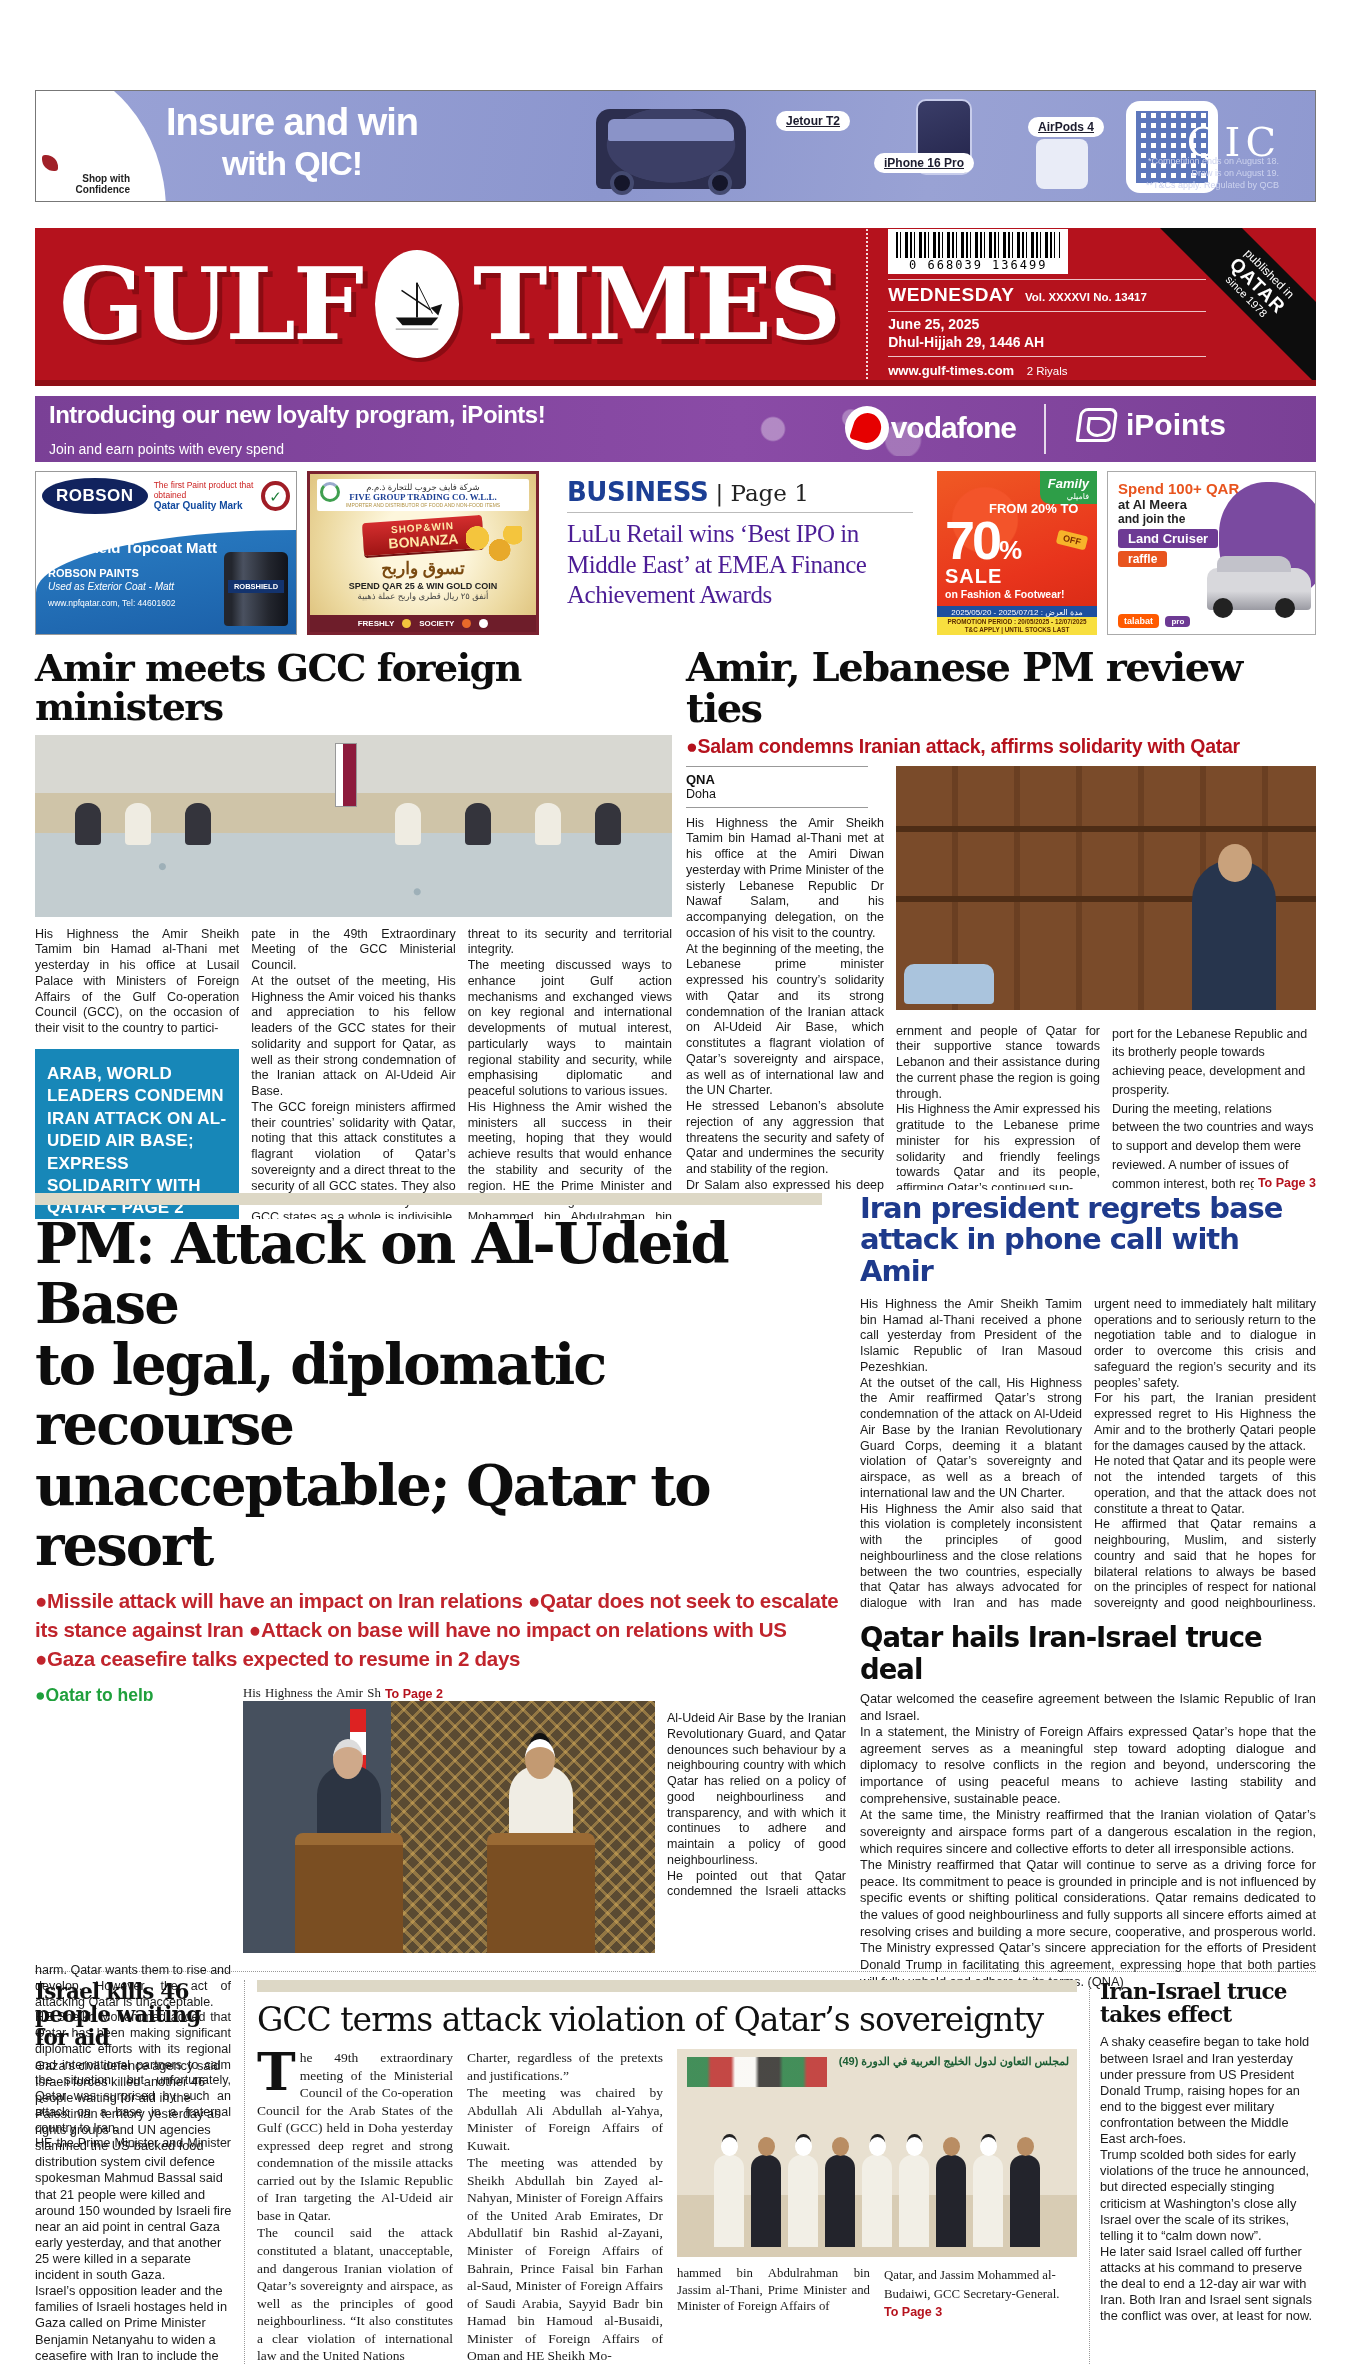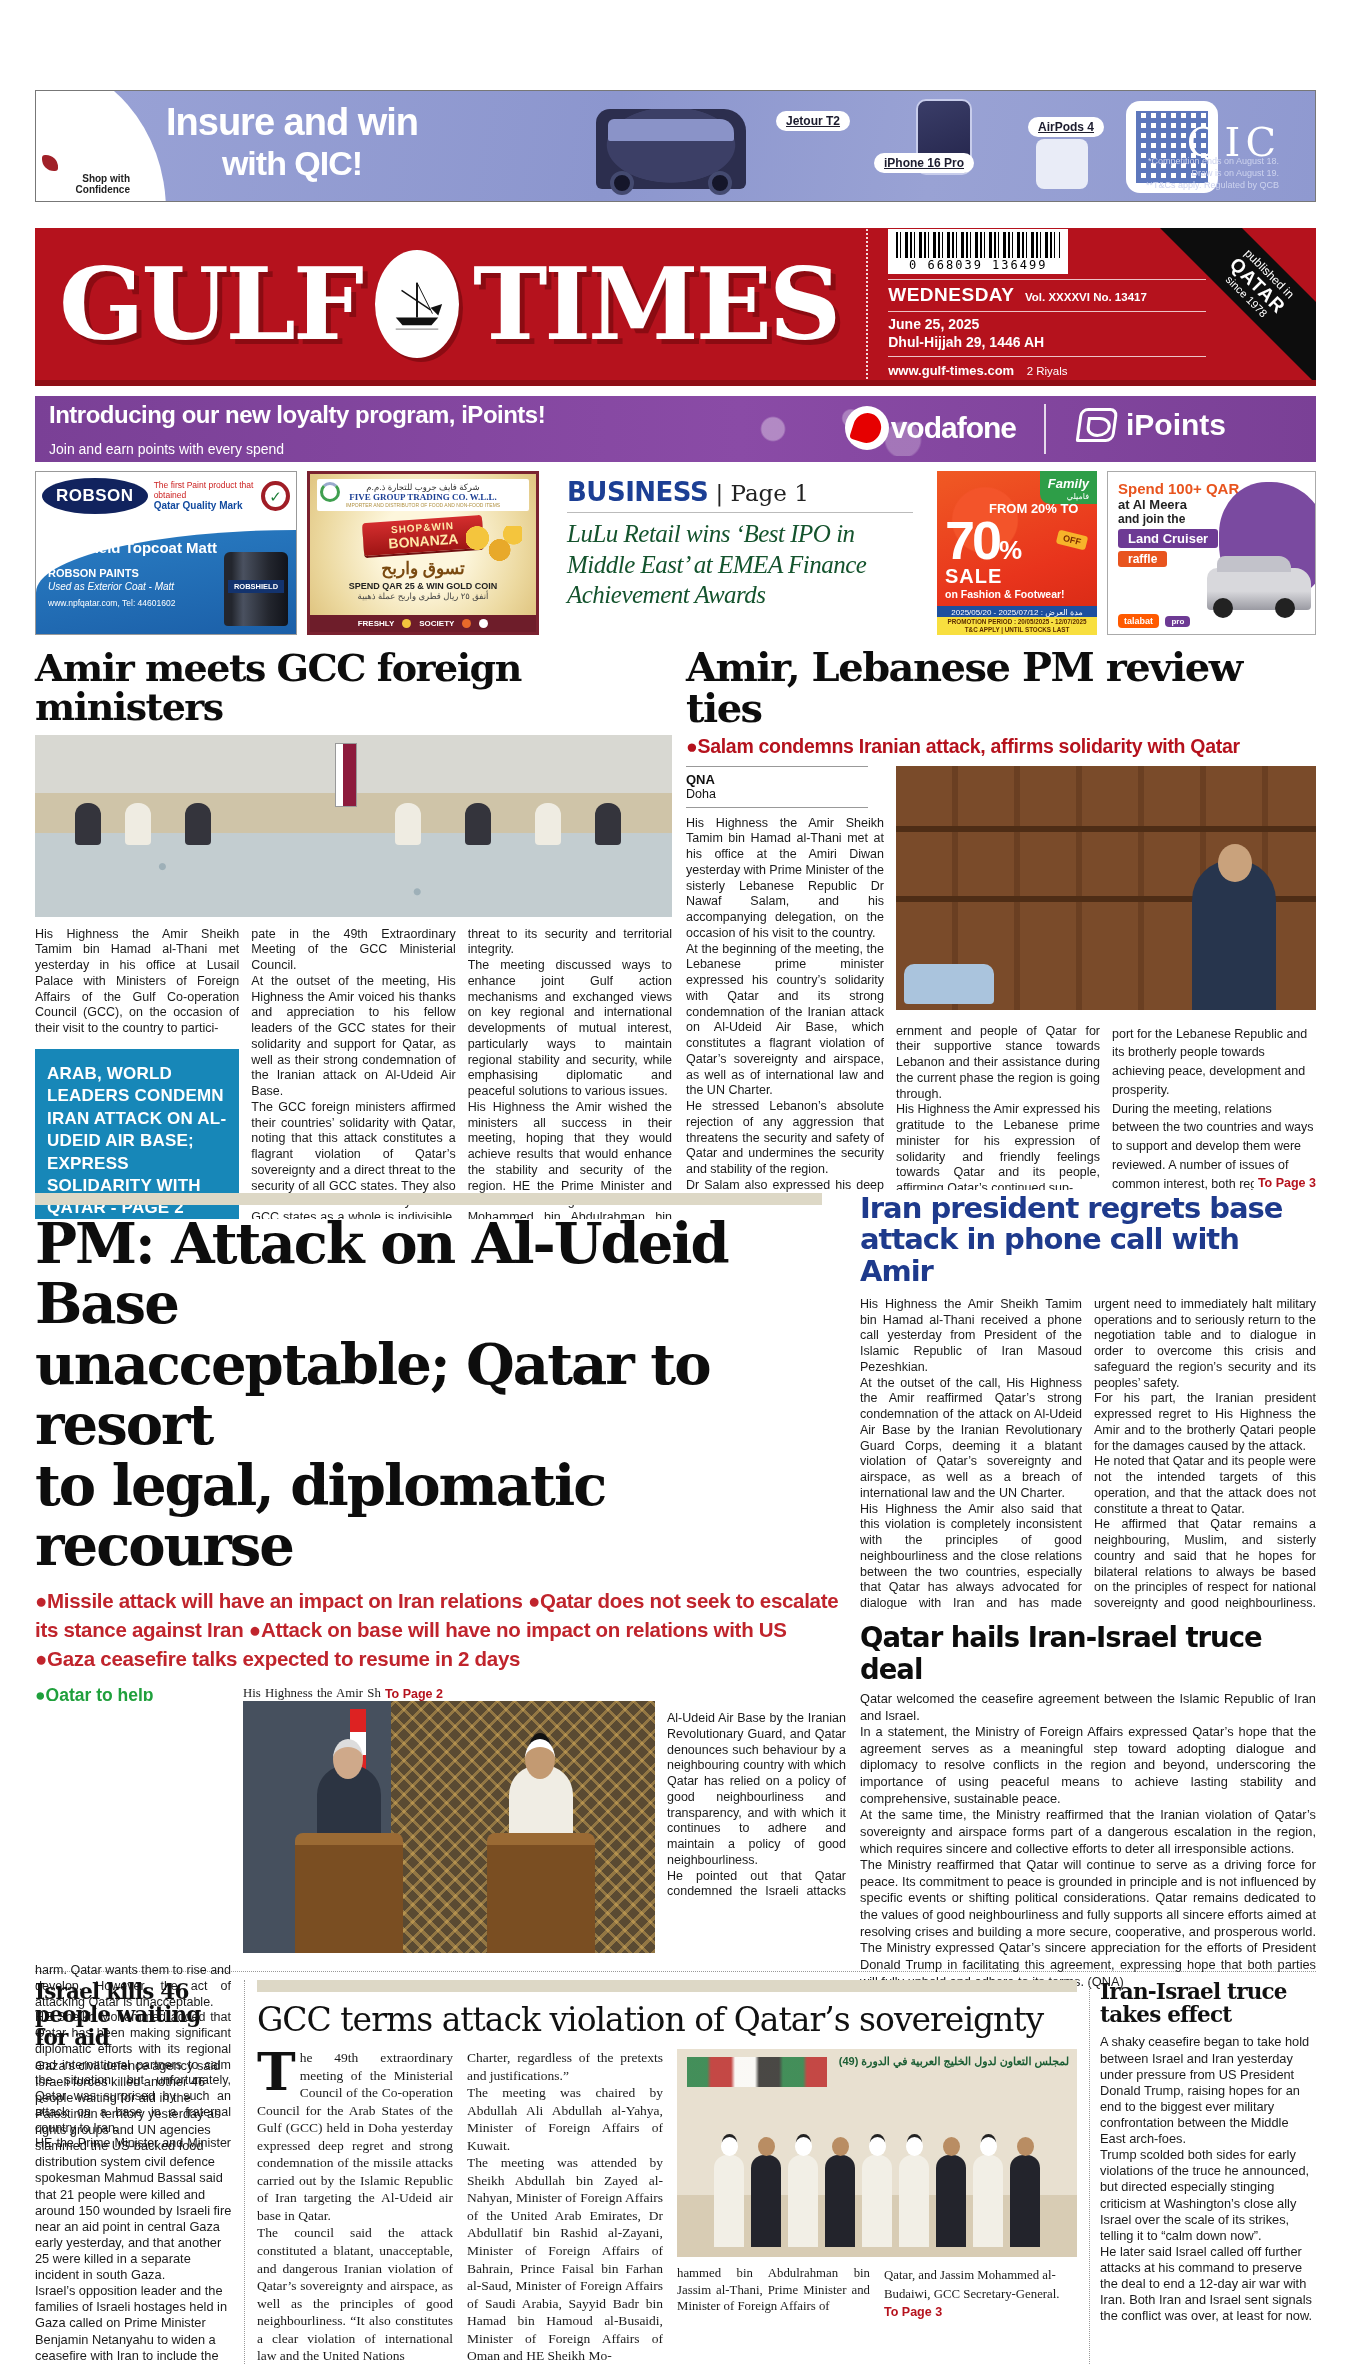--- a/index.html
+++ b/index.html
@@ -93,21 +93,21 @@
   .fg-arbig { text-align:center; font-size:17px; font-weight:bold; color:#7a4a10; margin-top:6px; }
   .fg-offer { text-align:center; font-size:9px; font-weight:bold; color:#222; margin-top:2px; }
   .fg-offer-ar { text-align:center; font-size:8.5px; color:#444; }
   .fg-brands { position:absolute; left:0; right:0; bottom:0; background:#6e1d2a; color:#fff; display:flex; justify-content:center; gap:8px; align-items:center; font-size:8px; font-weight:bold; padding:4px 0; }
   .fg-dot { width:9px; height:9px; border-radius:50%; }
   .ad-biz { width:378px; background:#fff; padding:6px 14px 0 18px; }
   .biz-head { font-size:26px; }
   .biz-sec { color:#1c3f94; font-weight:bold; font-family:"DejaVu Sans",sans-serif; letter-spacing:-.5px; }
   .biz-page { color:#222; font-family:"DejaVu Serif",serif; font-size:23px; }
   .biz-rule { border-top:1px solid #bbb; margin:4px 0 6px; }
-  .biz-hl { font-family:"Liberation Serif",serif; font-size:25px; line-height:1.22; color:#14532d; letter-spacing:-.5px;font-style:italic; }
+  .biz-hl { font-family:"Liberation Serif",serif; font-size:25px; line-height:1.22; color:#4c1d95; letter-spacing:-.5px; }
   .ad-family { width:160px; background:radial-gradient(circle at 30% 30%,#f3542a 0 20%,transparent 21%),linear-gradient(160deg,#f05a24 0%,#e8341c 60%,#d42814 100%); color:#fff; }
   .fam-logo { position:absolute; right:0; top:0; background:#2e9e48; padding:3px 8px; border-radius:0 0 0 10px; text-align:right; }
   .fam-logo .en { font-size:13px; font-weight:bold; font-style:italic; }
   .fam-logo .ar { font-size:8px; display:block; }
   .fam-from { margin:30px 0 0 8px; font-size:13px; font-weight:bold;padding-left:44px; }
   .fam-70 { margin-left:8px; font-size:54px; font-weight:bold; line-height:.9; letter-spacing:-3px; }
   .fam-70 .pct { font-size:26px; }
   .fam-off { position:absolute; right:10px; top:62px; background:#f7b32a; color:#7a2b00; font-size:9px; font-weight:bold; padding:2px 6px; border-radius:3px; transform:rotate(14deg); }
   .fam-sale { margin-left:8px; font-size:20px; font-weight:bold; letter-spacing:1px; }
   .fam-sub { margin-left:8px; font-size:10.5px; font-weight:bold; }
@@ -451,22 +451,22 @@
         </div>
       </div>
     </div>
   </div>
 
   <div class="row2">
     <div class="pmstory">
       <div class="kicker-band pm-band"></div>
       <div class="h-slab pm-headline">
         <div>PM: Attack on Al-Udeid Base</div>
+        <div>to legal, diplomatic recourse</div>
         <div>unacceptable; Qatar to resort</div>
-        <div>to legal, diplomatic recourse</div>
       </div>
       <div class="pm-bullets">●Missile attack will have an impact on Iran relations ●Qatar does not seek to escalate its stance against Iran ●Attack on base will have no impact on relations with US ●Gaza ceasefire talks expected to resume in 2 days</div>
       <div class="pm-grid">
         <div class="pm-col1">
           <div class="pm-green">●Qatar to help Lebanon develop its energy infrastructure</div>
 
         </div>
         <div class="photo photo-pressconf">
           <div class="pc-lattice"></div>
           <div class="pc-flag"></div>

